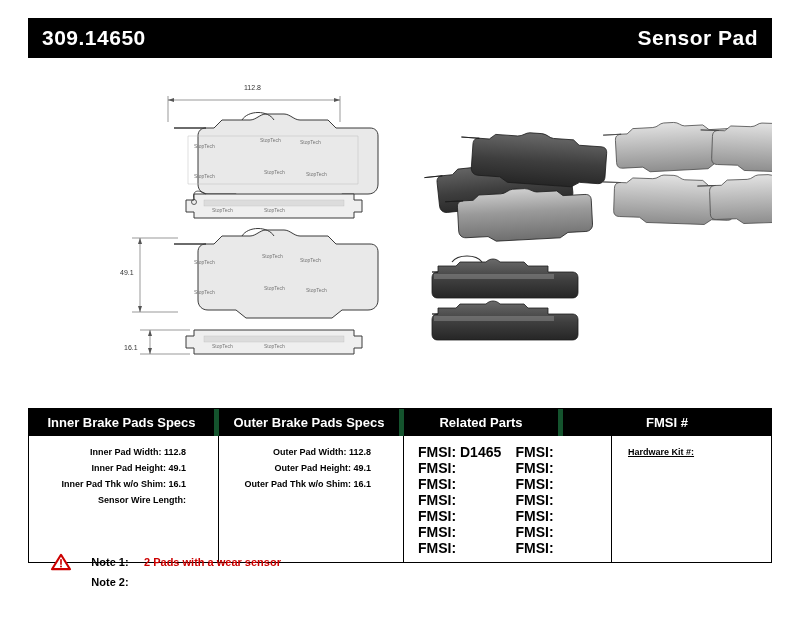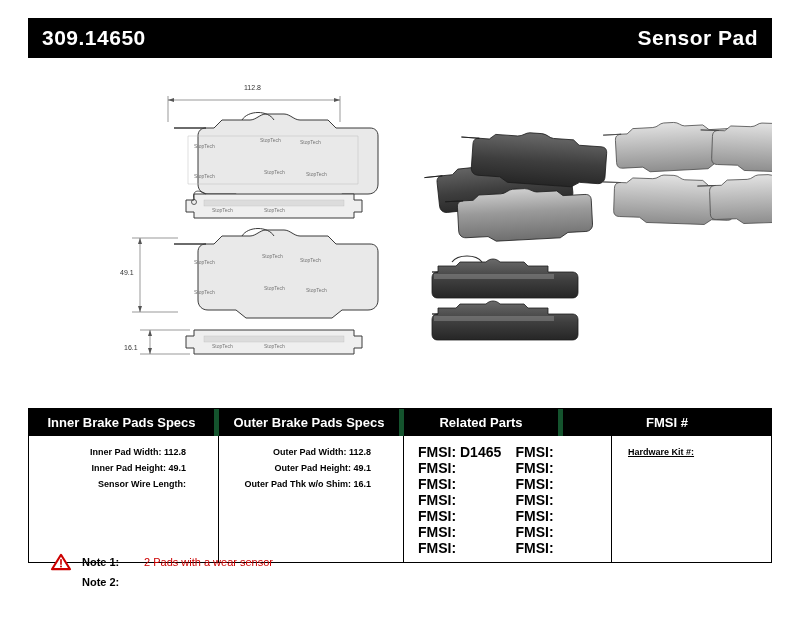--- a/index.html
+++ b/index.html
@@ -140,24 +140,25 @@
   .warning-icon {
     width: 22px;
     height: 18px;
     margin-right: 10px;
     flex: 0 0 auto;
   }
   .note-label {
     font-size: 11px;
     font-weight: bold;
     width: 56px;
+    text-align: center;
   }
   .note-text {
     font-size: 11px;
-    font-weight: normal;
+    font-weight: bold;
     color: #cc0000;
     margin-left: 6px;
   }
   .note-spacer { width: 32px; flex: 0 0 auto; }
 </style>
 </head>
 <body>
 
 <div class="page">
 
@@ -314,20 +315,21 @@
       <div class="cell col1">Inner Brake Pads Specs</div>
       <div class="cell col2">Outer Brake Pads Specs</div>
       <div class="cell col4">Related Parts</div>
       <div class="cell col3">FMSI #</div>
     </div>
     <div class="spec-body">
 
       <div class="cell col1">
         <div class="spec-line">Inner Pad Width: 112.8</div>
         <div class="spec-line">Inner Pad Height: 49.1</div>
+        <div class="spec-line">Inner Pad Thk w/o Shim: 16.1</div>
         <div class="spec-line">Sensor Wire Length:</div>
       </div>
 
       <div class="cell col2">
         <div class="spec-line">Outer Pad Width: 112.8</div>
         <div class="spec-line">Outer Pad Height: 49.1</div>
         <div class="spec-line">Outer Pad Thk w/o Shim: 16.1</div>
       </div>
 
       <div class="cell col3">

